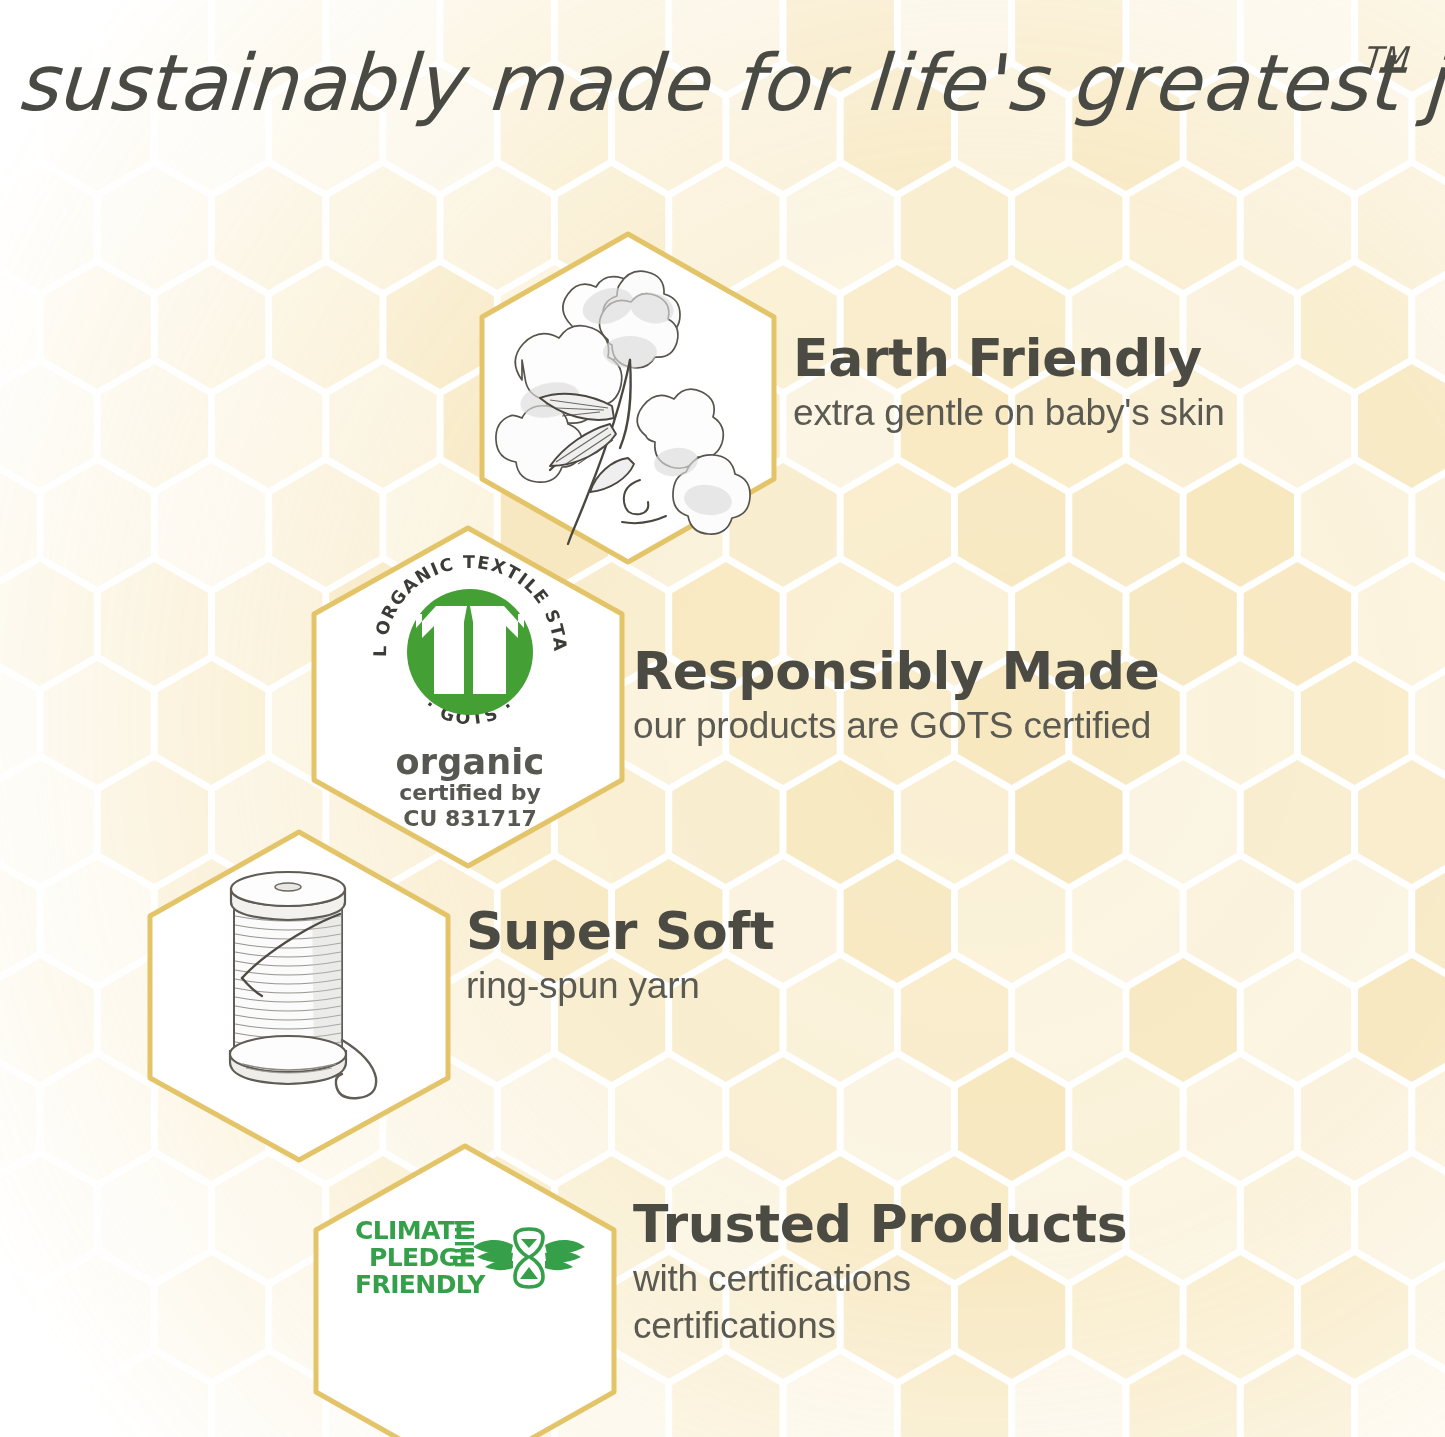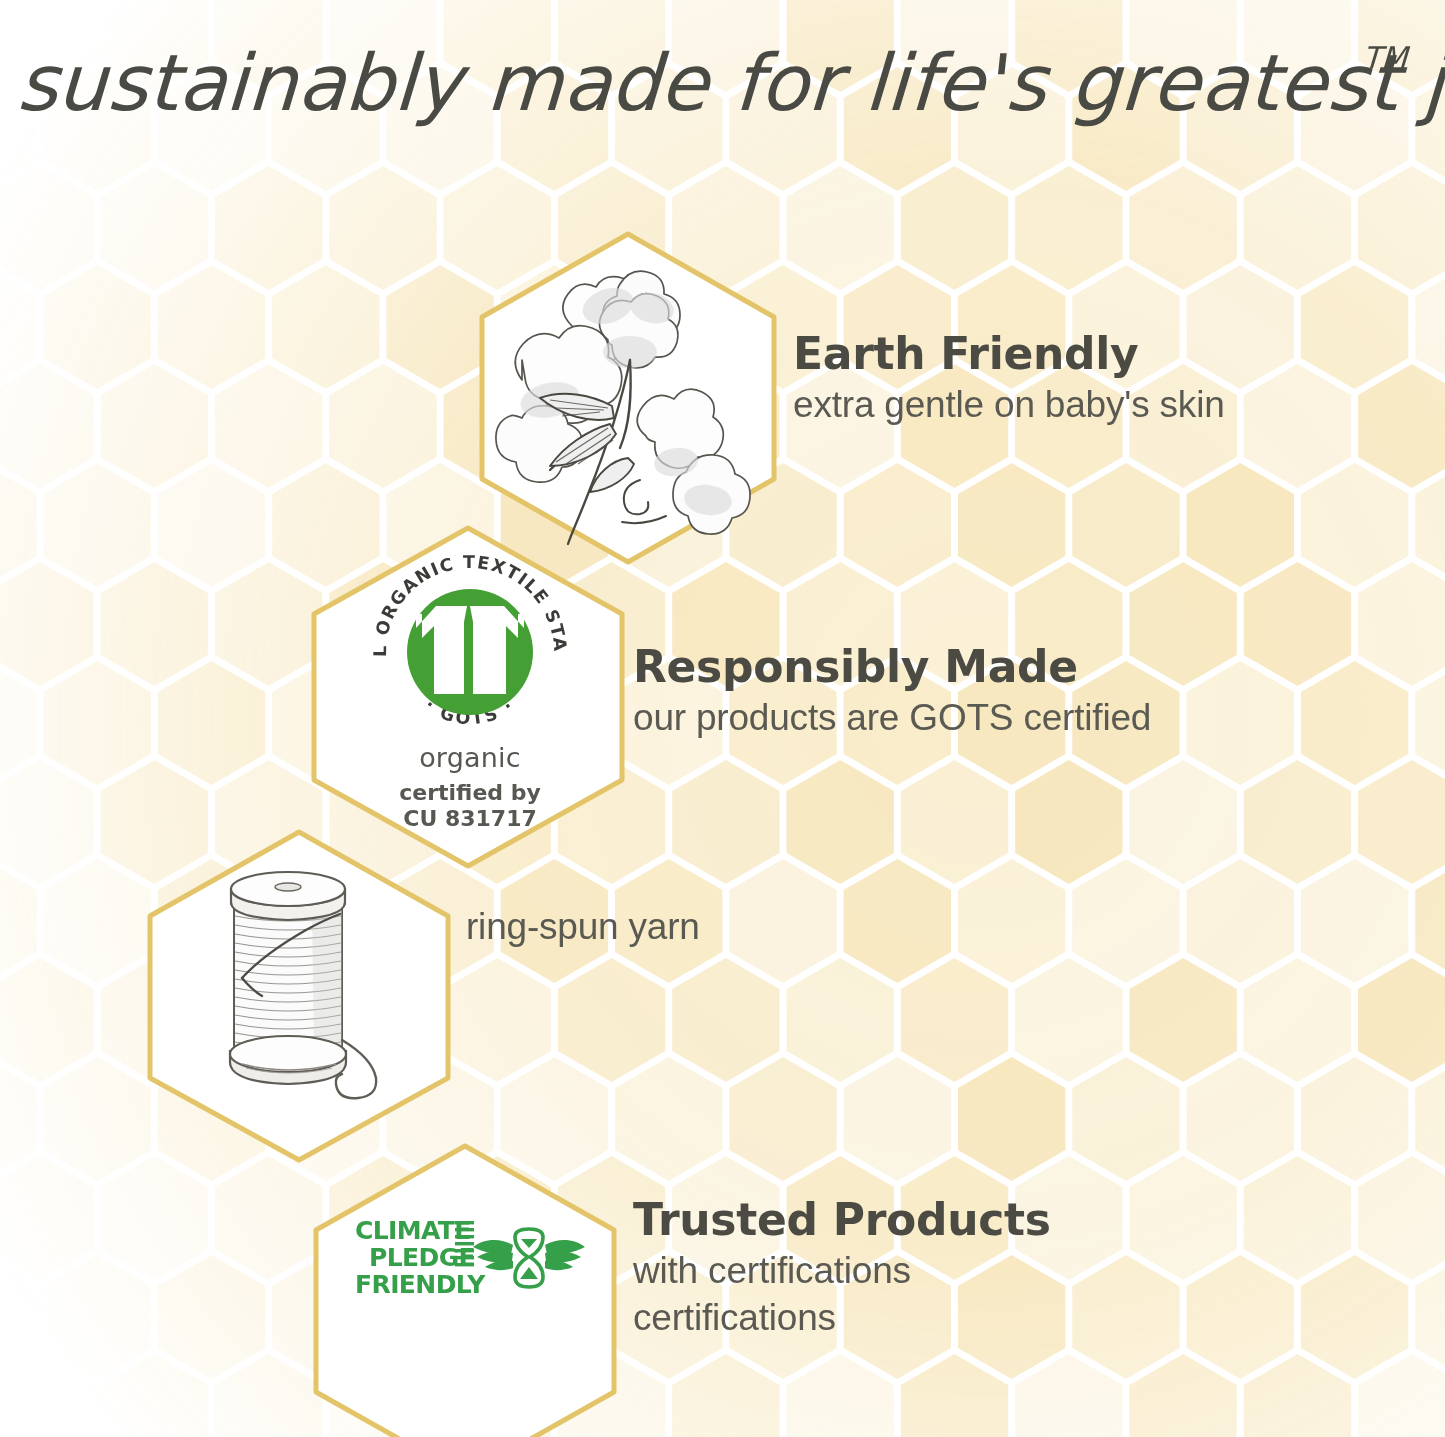--- a/index.html
+++ b/index.html
@@ -26,21 +26,21 @@
 
   
   .feature{position:absolute;z-index:4;}
   .hexwrap{position:absolute;}
   .hexwrap svg{display:block;overflow:visible;}
 
   .copy{position:absolute;z-index:6;}
   .copy .title{
     font-family:"DejaVu Sans", sans-serif;
     font-weight:bold;
-    font-size:44px;
+    font-size:52px;
     color:#4b4b43;
     letter-spacing:-0.3px;
     line-height:1.06;
     margin:0 0 4px 0;
     white-space:nowrap;
   }
   .copy .line{
     font-family:"Liberation Sans", sans-serif;
     font-weight:400;
     font-size:37px;
@@ -50,21 +50,21 @@
     margin:0;
     white-space:nowrap;
   }
 
   
   .gots-caption{
     position:absolute;text-align:center;width:100%;
     font-family:"DejaVu Sans", sans-serif;
     color:#585852;
   }
-  .gots-organic{font-size:27px;font-weight:normal;letter-spacing:0.2px;}
+  .gots-organic{font-size:35px;font-weight:bold;letter-spacing:0.2px;}
   .gots-certby{font-size:22px;font-weight:bold;line-height:1.22;}
 
   
   .art{position:absolute;}
   .art svg{display:block;overflow:visible;}
 </style>
 </head>
 <body>
 
 <div id="stage">
@@ -587,20 +587,21 @@
         <path d="M40 188 Q40 208 98 210 Q156 208 156 188 L156 200 Q156 220 98 222 Q40 220 40 200 Z" fill="#eeedea" stroke="#5f5c55" stroke-width="2.2"></path>
         <ellipse cx="98" cy="192" rx="58" ry="18" fill="#fdfdfd" stroke="#5f5c55" stroke-width="2.2"></ellipse>
         <path d="M52 202 Q98 214 146 202" fill="none" stroke="#8d8a83" stroke-width="1.3"></path>
         <path d="M56 206 Q98 216 142 206" fill="none" stroke="#a7a49e" stroke-width="1.1"></path>
 
         <path d="M152 178 Q182 196 186 216 Q188 234 168 236 Q148 238 146 222 Q145 214 152 212" fill="none" stroke="#605d56" stroke-width="2.4" stroke-linecap="round"></path>
       </svg>
     </div>
 
     <div class="copy" style="left:466px;top:904px;">
+      <p class="title">Super Soft</p>
       <p class="line">ring-spun yarn</p>
     </div>
   </div>
 
   <div class="feature">
 
     <div class="hexwrap" style="left:300px;top:1140px;">
       <svg width="330" height="345" viewBox="0 0 330 345">
         <path d="M165 6 L314 90 L314 252 L165 336 L16 252 L16 90 Z" fill="#ffffff" stroke="#e3c469" stroke-width="5" stroke-linejoin="round"></path>
       </svg>

